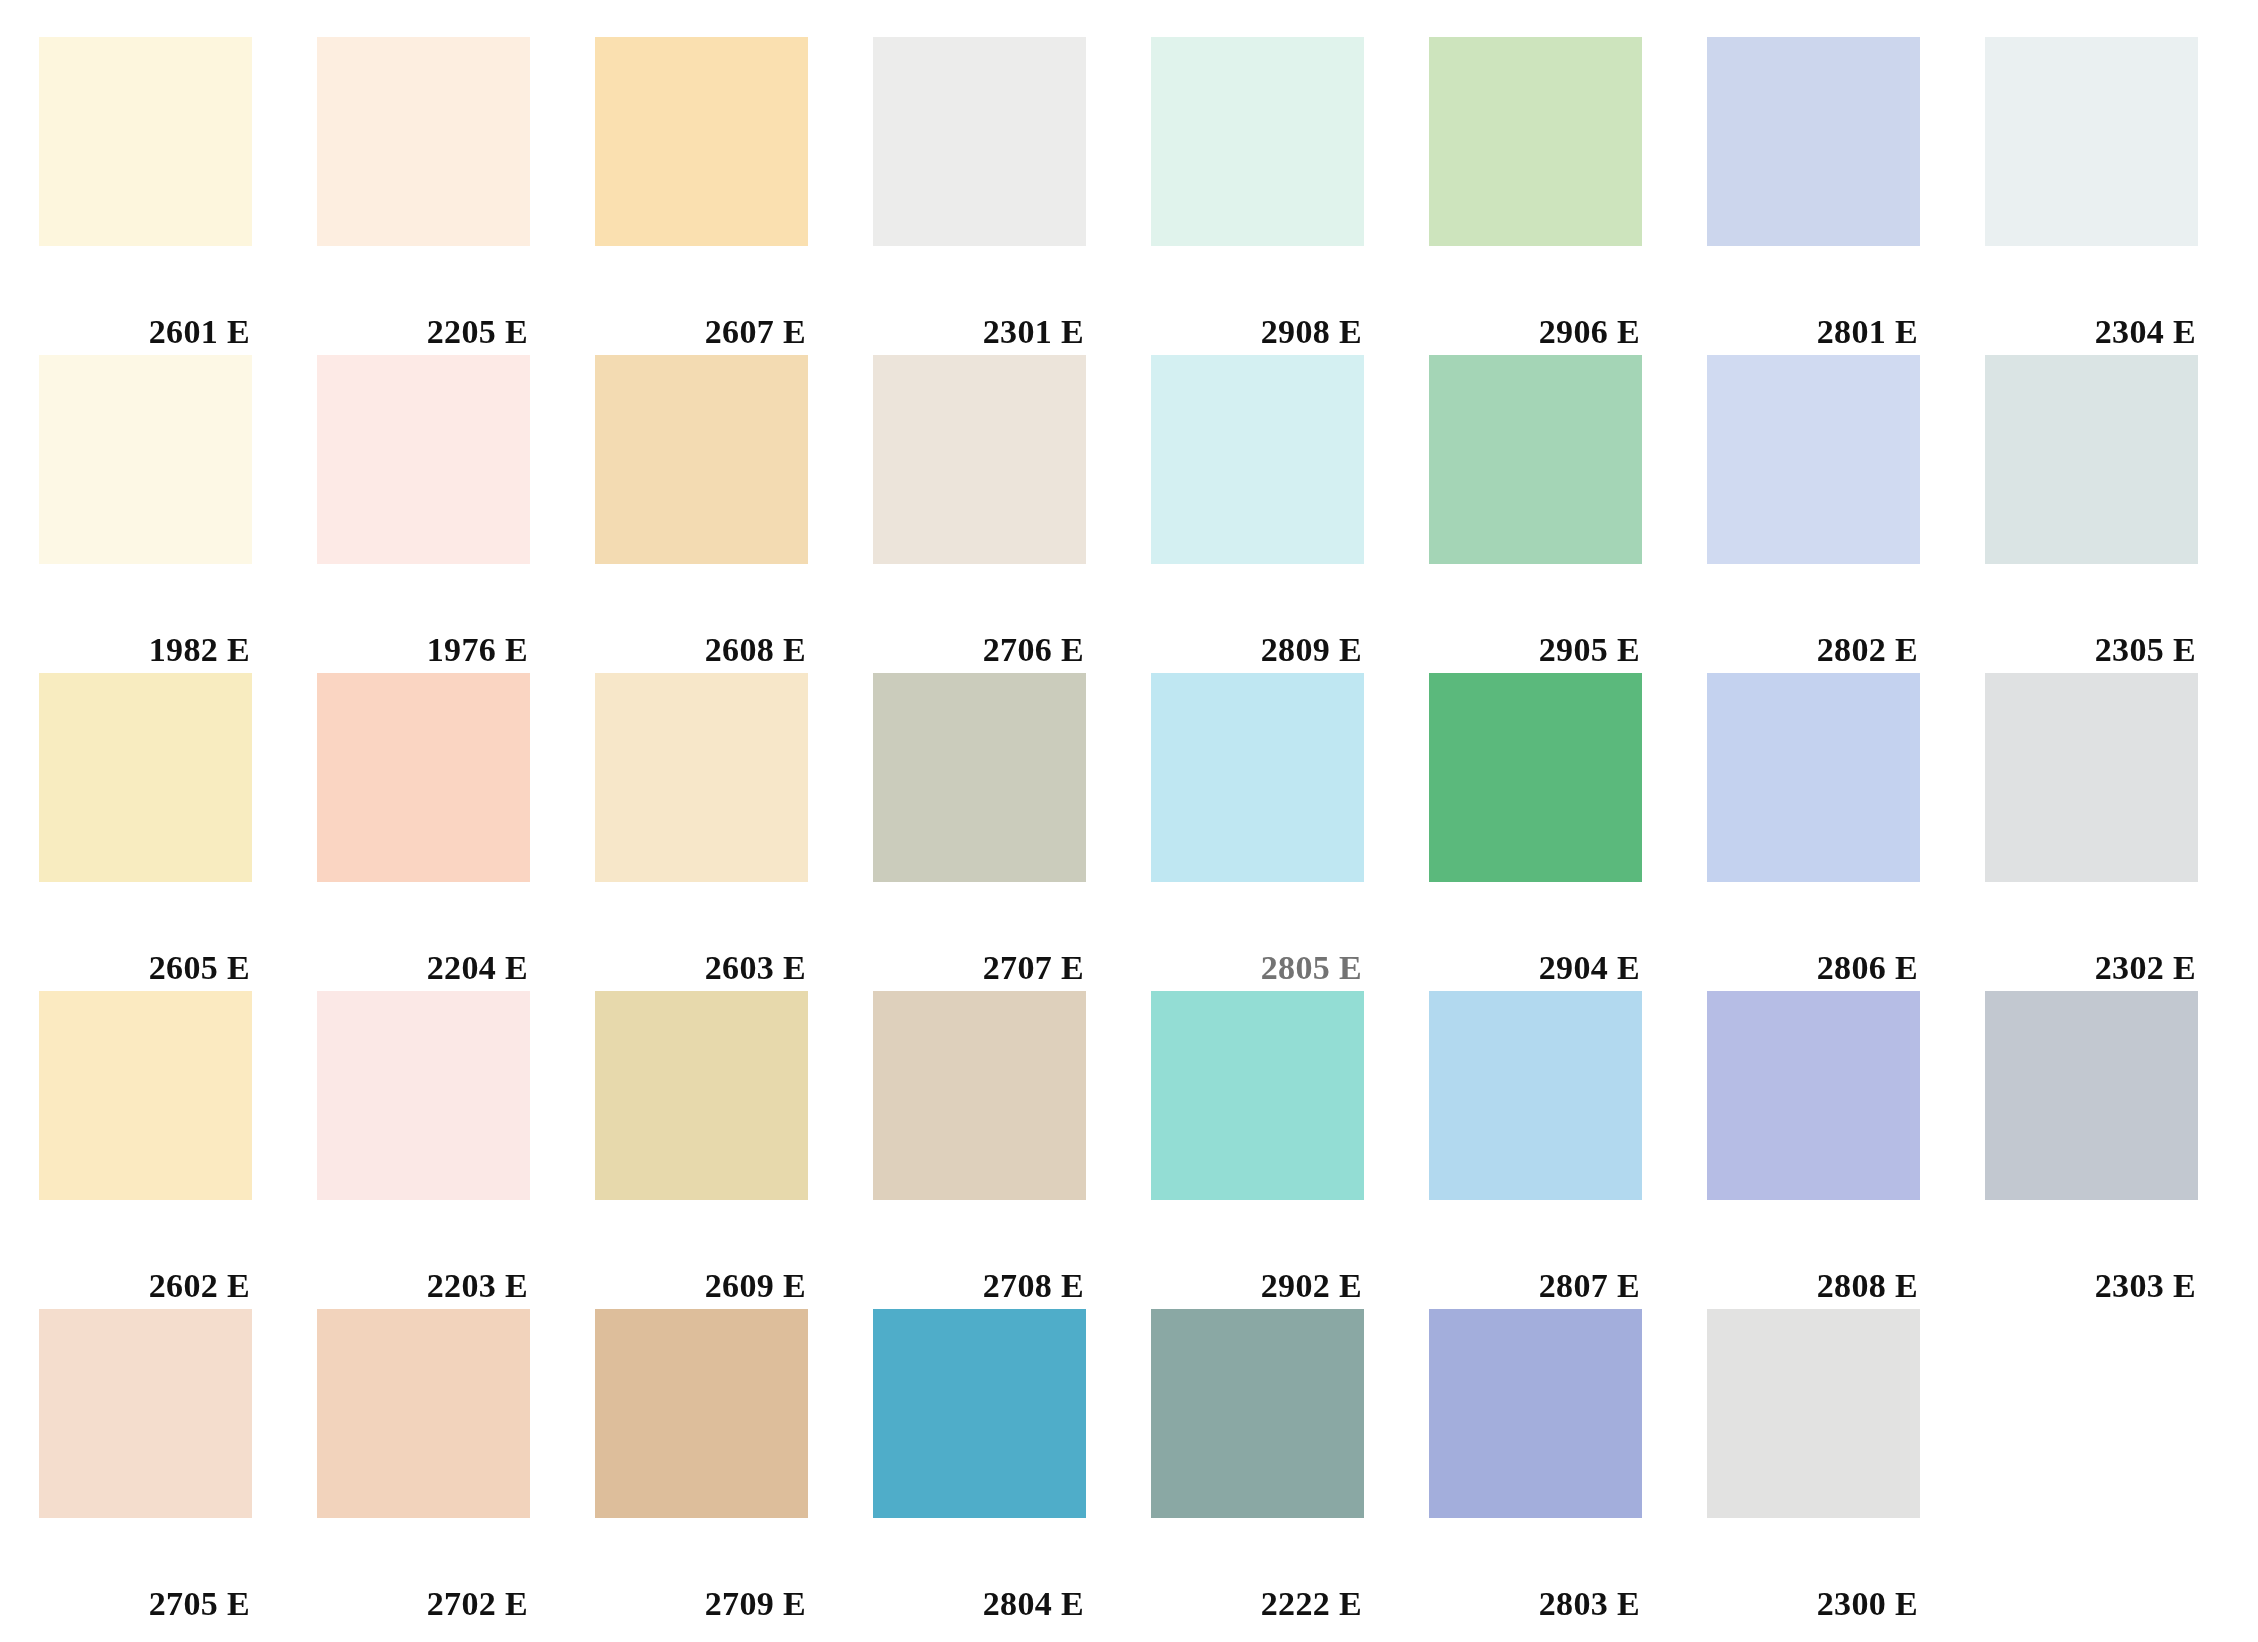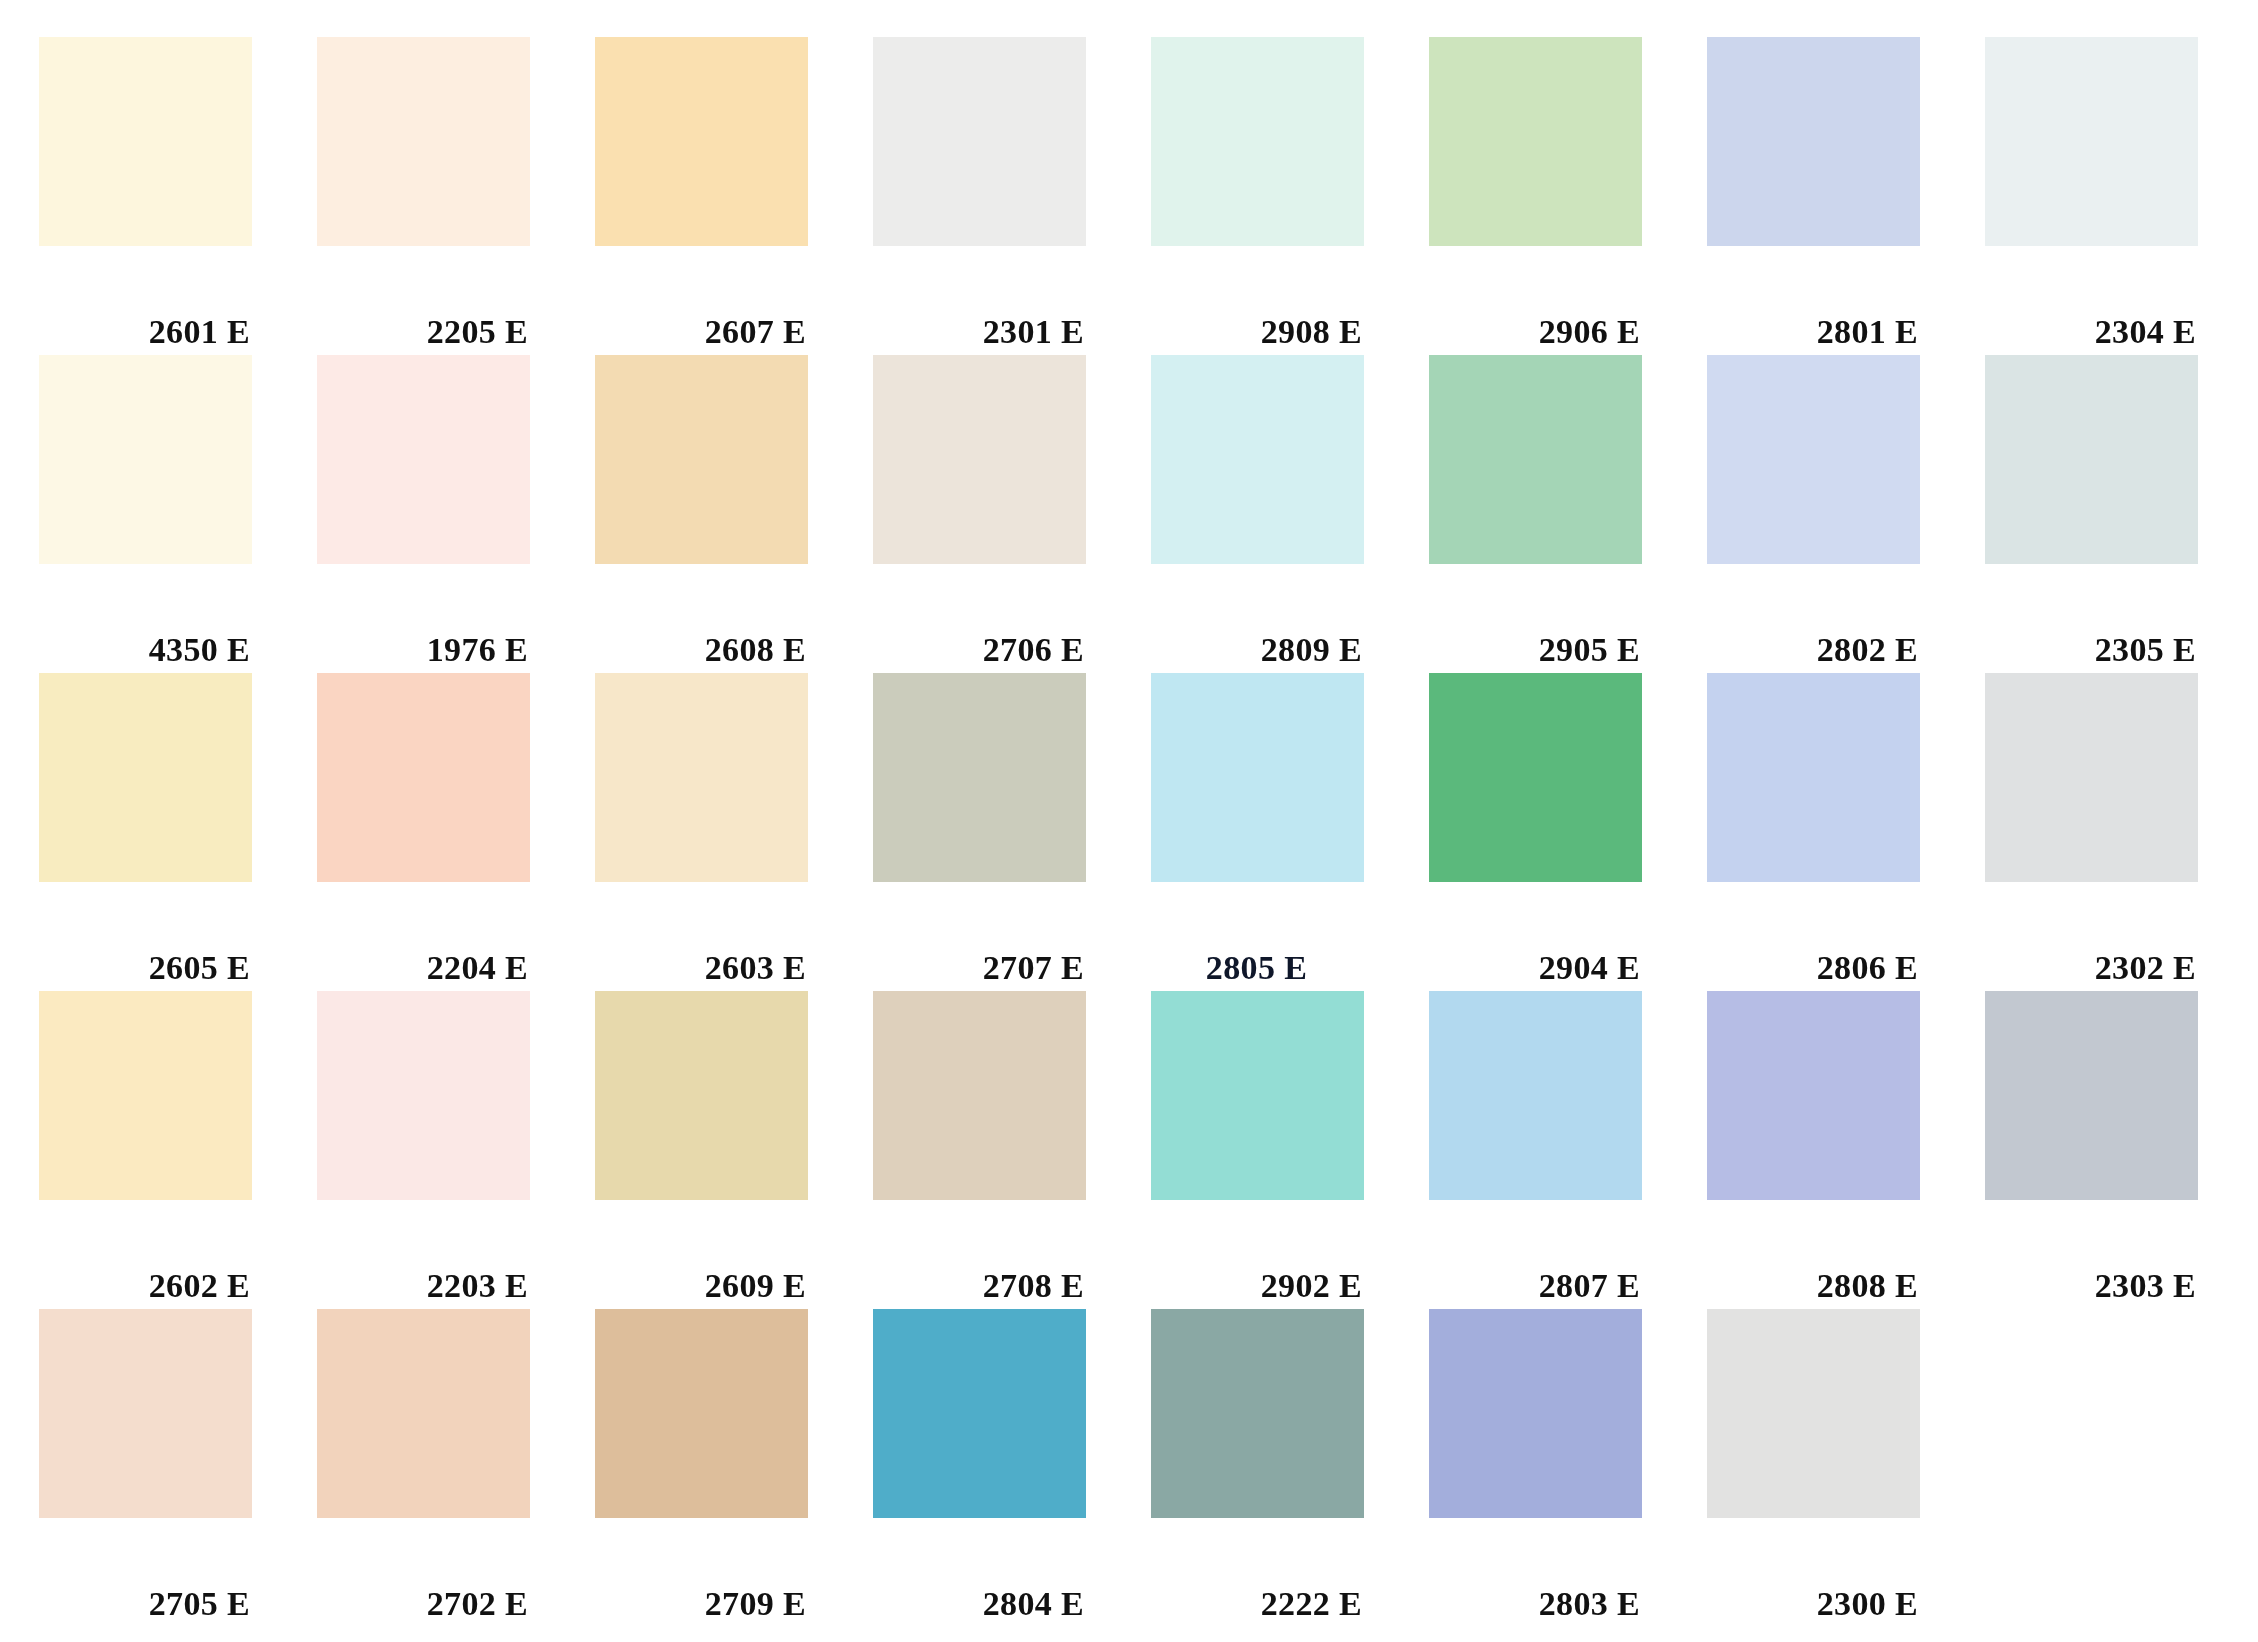--- a/index.html
+++ b/index.html
@@ -90,21 +90,21 @@
       <div class="swatch-cell">
         <div class="swatch-chip" style="background-color: rgb(204, 214, 237);"></div>
         <span class="swatch-label" style="color: rgb(17, 17, 17);">2801 E</span>
       </div>
       <div class="swatch-cell">
         <div class="swatch-chip" style="background-color: rgb(234, 240, 241);"></div>
         <span class="swatch-label" style="color: rgb(17, 17, 17);">2304 E</span>
       </div>
       <div class="swatch-cell">
         <div class="swatch-chip" style="background-color: rgb(253, 248, 229);"></div>
-        <span class="swatch-label" style="color: rgb(17, 17, 17);">4350 E</span>
+        <span class="swatch-label" style="color: rgb(17, 17, 17);">1982 E</span>
       </div>
       <div class="swatch-cell">
         <div class="swatch-chip" style="background-color: rgb(253, 234, 230);"></div>
         <span class="swatch-label" style="color: rgb(17, 17, 17);">1976 E</span>
       </div>
       <div class="swatch-cell">
         <div class="swatch-chip" style="background-color: rgb(243, 219, 178);"></div>
         <span class="swatch-label" style="color: rgb(17, 17, 17);">2608 E</span>
       </div>
       <div class="swatch-cell">
@@ -138,21 +138,21 @@
       <div class="swatch-cell">
         <div class="swatch-chip" style="background-color: rgb(247, 231, 201);"></div>
         <span class="swatch-label" style="color: rgb(17, 17, 17);">2603 E</span>
       </div>
       <div class="swatch-cell">
         <div class="swatch-chip" style="background-color: rgb(203, 204, 188);"></div>
         <span class="swatch-label" style="color: rgb(17, 17, 17);">2707 E</span>
       </div>
       <div class="swatch-cell">
         <div class="swatch-chip" style="background-color: rgb(191, 231, 242);"></div>
-        <span class="swatch-label" style="color: #0f172a; text-align: center;">2805 E</span>
+        <span class="swatch-label" style="color: #737373;">2805 E</span>
       </div>
       <div class="swatch-cell">
         <div class="swatch-chip" style="background-color: rgb(91, 185, 124);"></div>
         <span class="swatch-label" style="color: rgb(17, 17, 17);">2904 E</span>
       </div>
       <div class="swatch-cell">
         <div class="swatch-chip" style="background-color: rgb(196, 210, 239);"></div>
         <span class="swatch-label" style="color: rgb(17, 17, 17);">2806 E</span>
       </div>
       <div class="swatch-cell">

